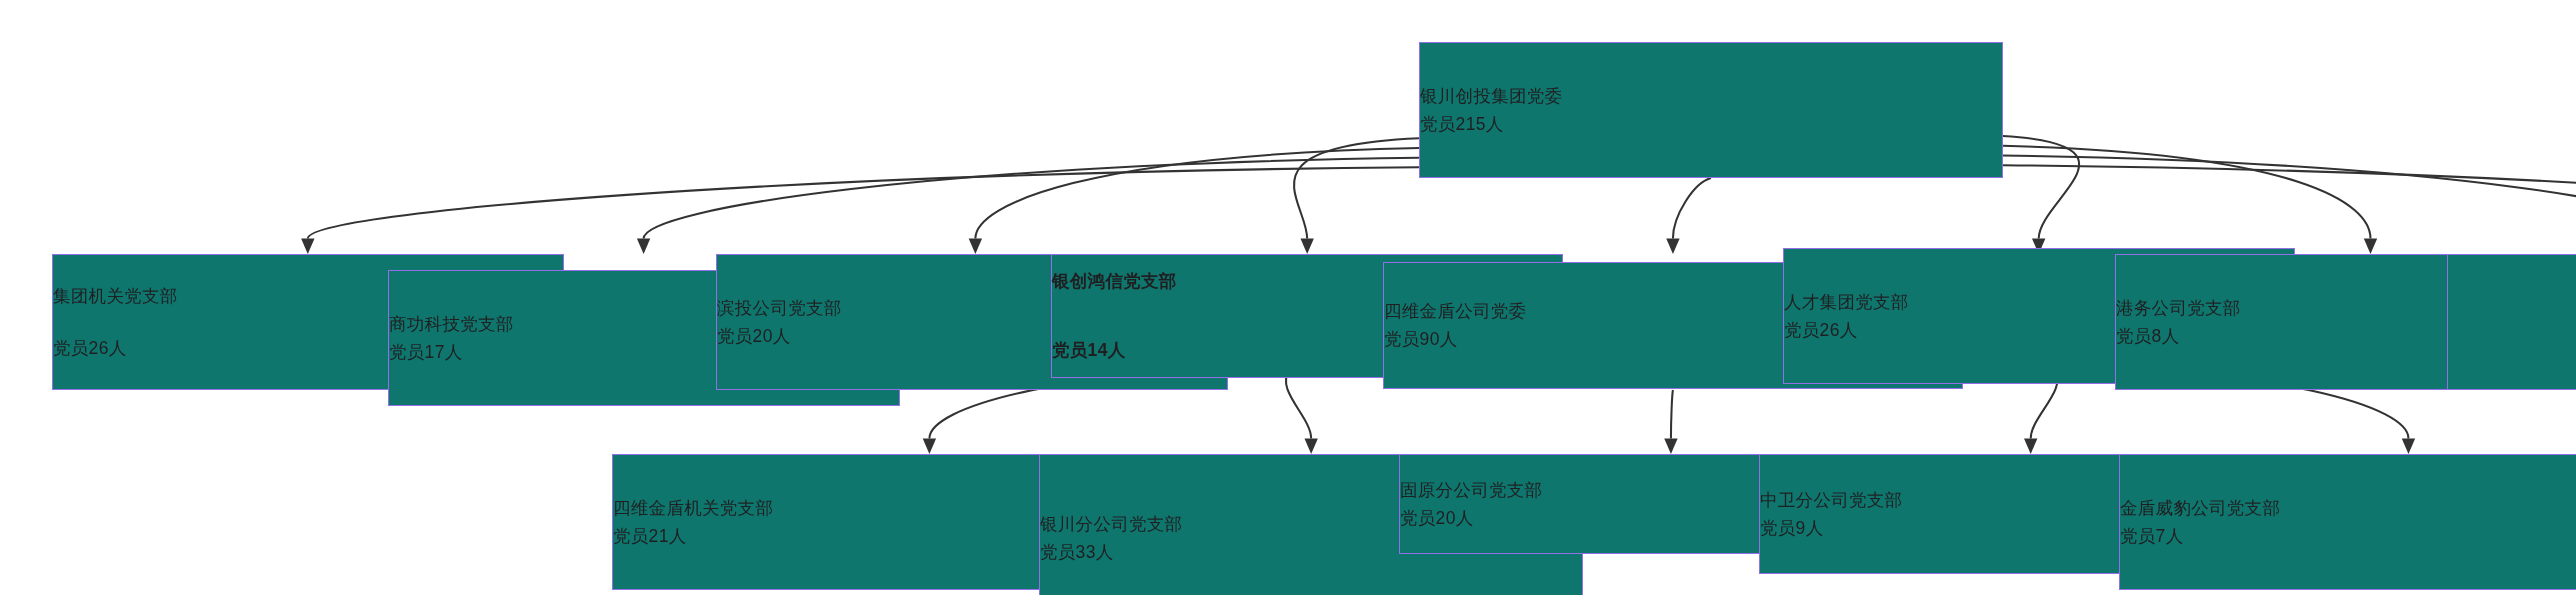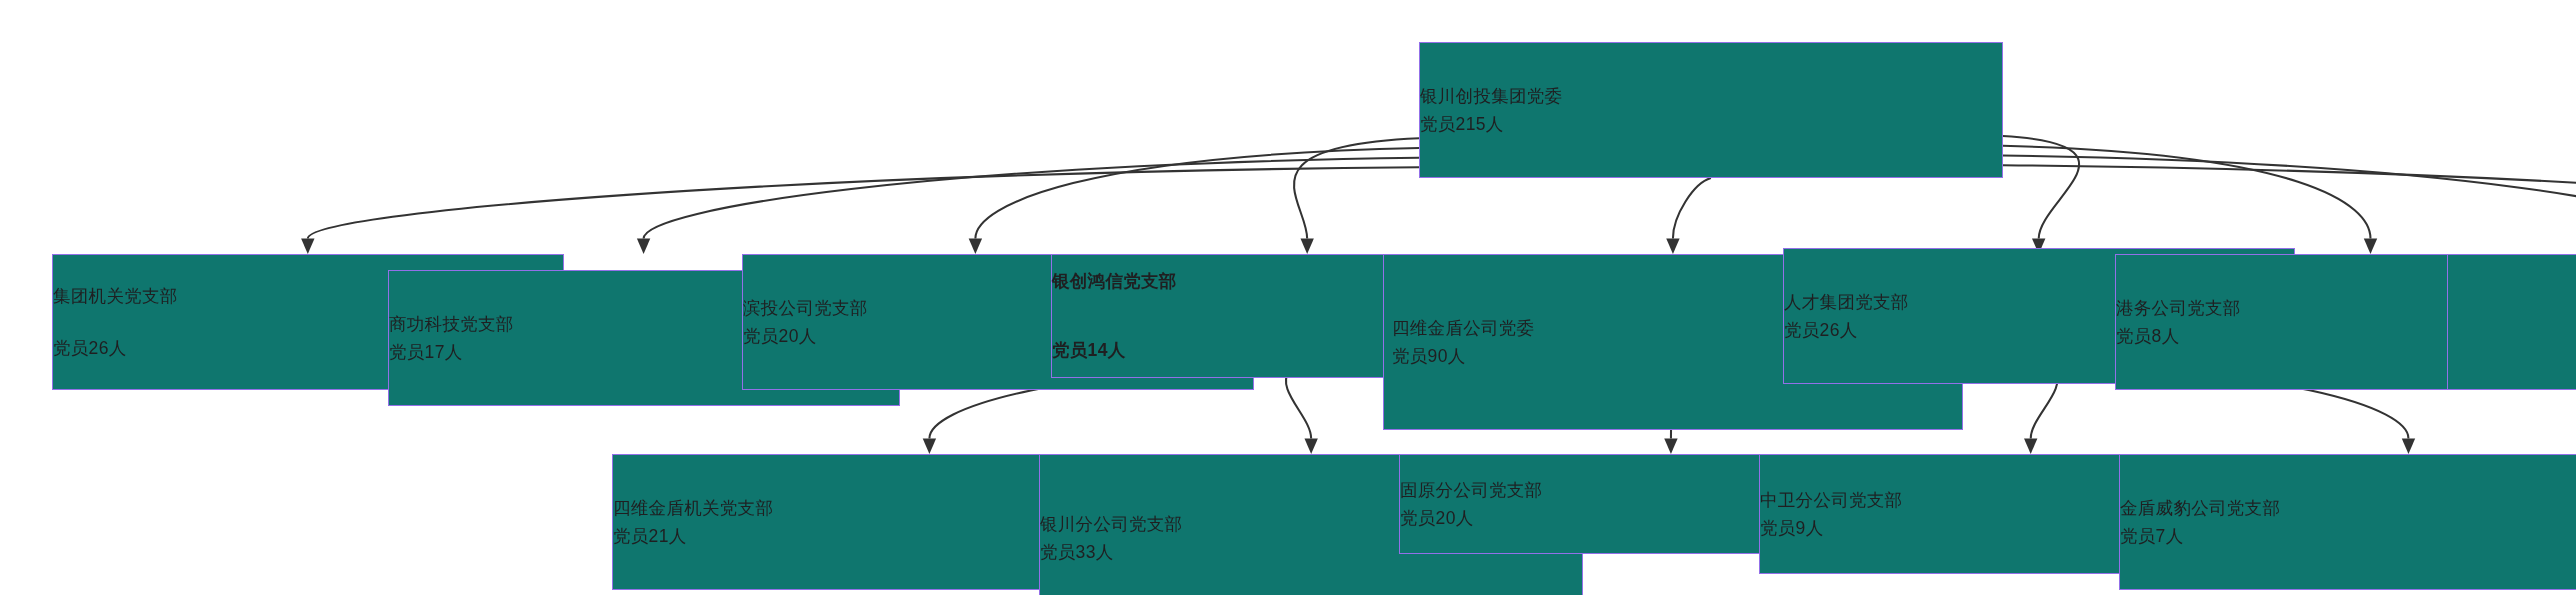--- a/index.html
+++ b/index.html
@@ -97,29 +97,29 @@
         <div class="line2">党员215人</div>
       </div>
       <div class="node" style="left: 52px; top: 254px; width: 512px; height: 136px; gap: 24px;">
         <div class="line1">集团机关党支部</div>
         <div class="line2">党员26人</div>
       </div>
       <div class="node" style="left: 388px; top: 254px; width: 512px; height: 136px; margin-top: 16px;">
         <div class="line1">商功科技党支部</div>
         <div class="line2">党员17人</div>
       </div>
-      <div class="node" style="left: 742px; top: 254px; width: 512px; height: 136px;">
+      <div class="node" style="left: 716px; top: 254px; width: 512px; height: 136px;">
         <div class="line1">滨投公司党支部</div>
         <div class="line2">党员20人</div>
       </div>
       <div class="node emphasis" style="left: 1051px; top: 254px; width: 512px; height: 124px; gap: 41px;">
         <div class="line1">银创鸿信党支部</div>
         <div class="line2">党员14人</div>
       </div>
-      <div class="node" style="left: 1383px; top: 254px; width: 580px; height: 176px; padding-left: 8px;">
+      <div class="node" style="left: 1383px; top: 262px; width: 580px; height: 127px;">
         <div class="line1">四维金盾公司党委</div>
         <div class="line2">党员90人</div>
       </div>
       <div class="node" style="left: 1783px; top: 248px; width: 512px; height: 136px;">
         <div class="line1">人才集团党支部</div>
         <div class="line2">党员26人</div>
       </div>
       <div class="node" style="left: 2115px; top: 254px; width: 512px; height: 136px;">
         <div class="line1">港务公司党支部</div>
         <div class="line2">党员8人</div>

